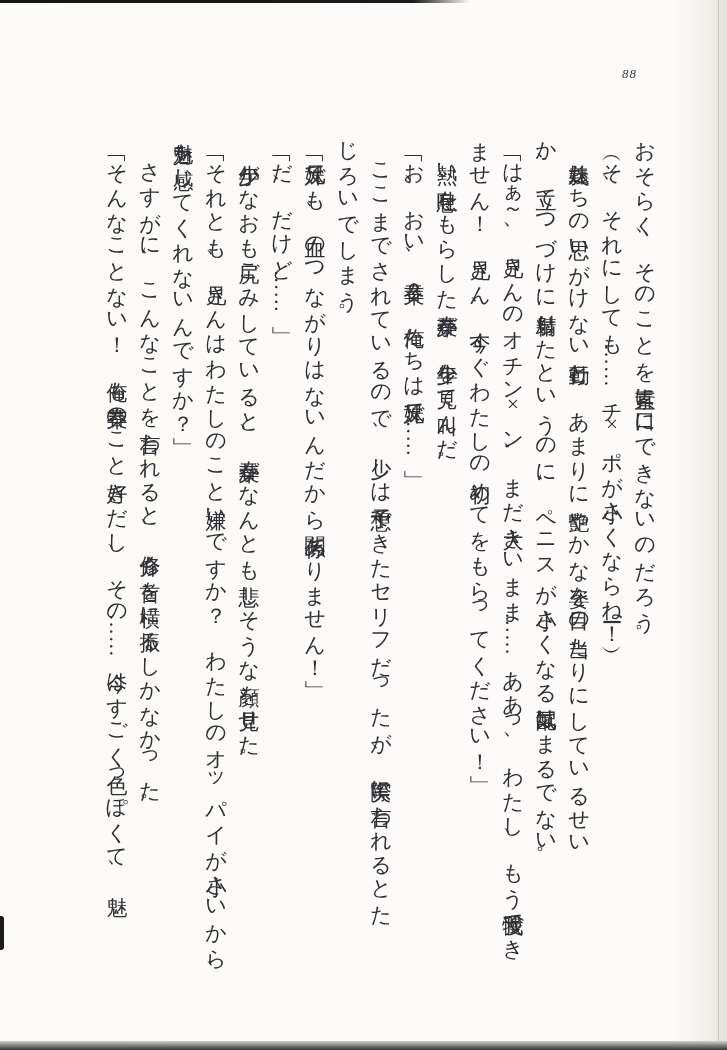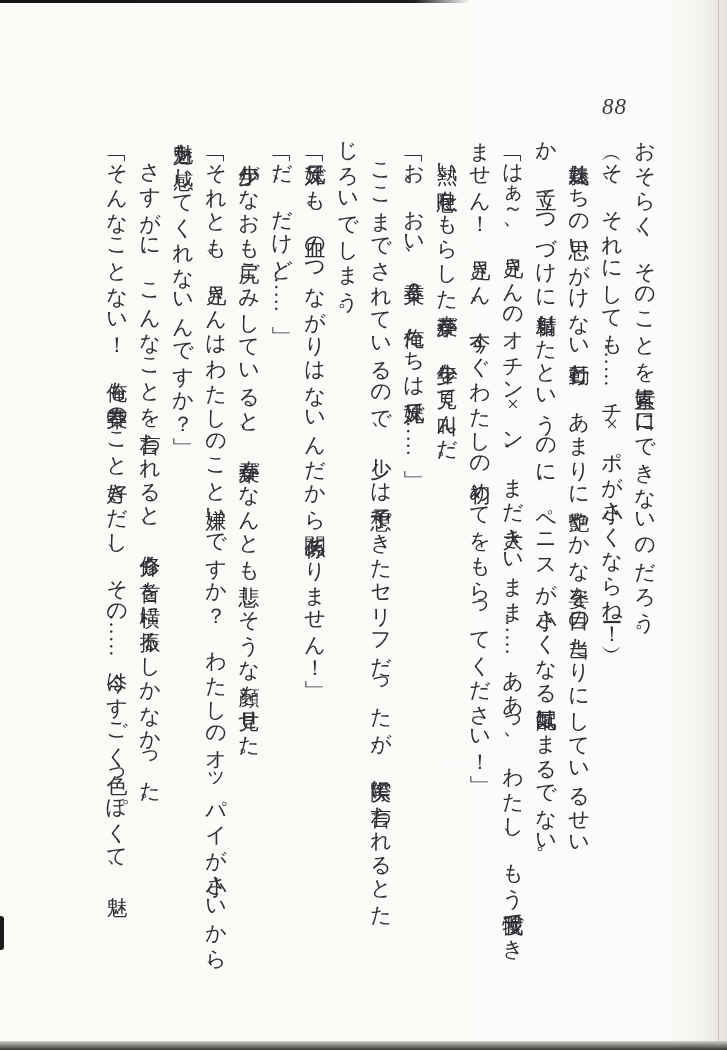--- a/index.html
+++ b/index.html
@@ -15,26 +15,25 @@
     font-family: "Liberation Serif", "DejaVu Serif", serif;
   }
   .scan-page {
     position: absolute;
     inset: 0;
     background: linear-gradient(to right, #fbfaf7 0%, #fcfbf9 92%, #f3f1ed 97%, #e4e1dc 100%);
   }
   .page-number {
     position: absolute;
     top: 66px;
-    left: 602px;
-    font-size: 23px;
+    left: 622px;
+    font-size: 13px;
     font-style: italic;
     color: #3a3a40;
     letter-spacing: 1px;
-    margin-top: 28px;
   }
   .text-columns {
     position: absolute;
     top: 127px;
     right: 66px;
     height: 880px;
     writing-mode: vertical-rl;
     text-orientation: mixed;
   }
   .tcol {

